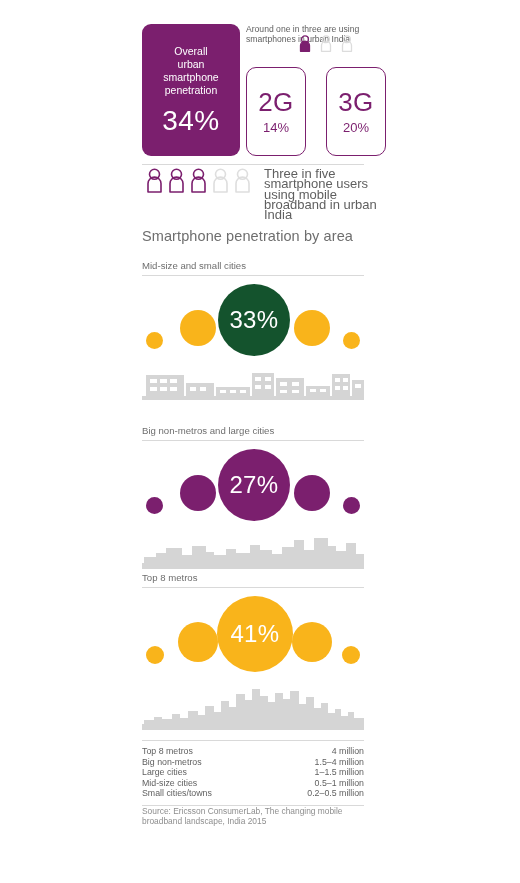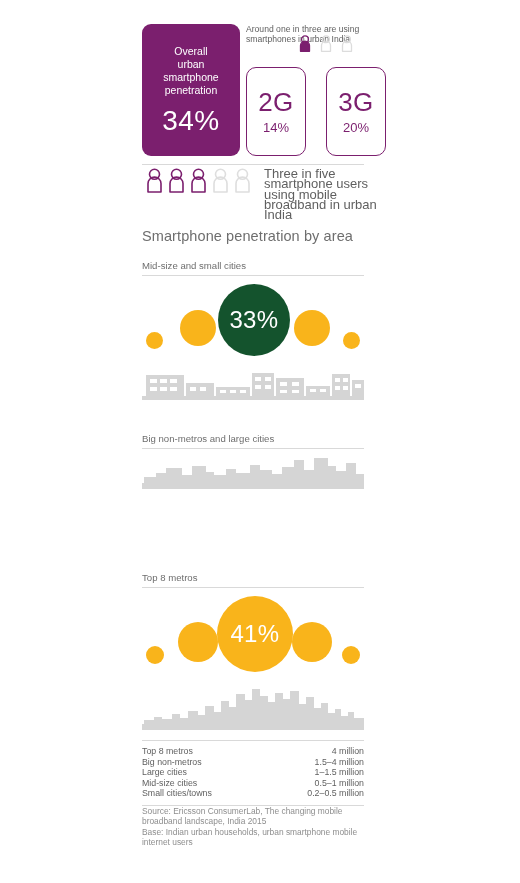--- a/index.html
+++ b/index.html
@@ -223,24 +223,33 @@
           <rect x="193" y="14" width="5" height="4"></rect>
             <rect x="201" y="14" width="5" height="4"></rect>
           <rect x="193" y="22" width="5" height="4"></rect>
             <rect x="201" y="22" width="5" height="4"></rect>
           <rect x="213" y="20" width="6" height="4"></rect>
         </g>
       </svg>
     </div>
   </div>
 
-  <div class="area" style="top:425px;margin-top:8px;">
+  <div class="area" style="top:425px;">
     <div class="area-label">Big non-metros and large cities</div>
     <div class="area-rule"></div>
 
+    <div class="bubbles" style="height:88px;">
+      <div class="bub" style="left:4px;top:56px;width:17px;height:17px;background:#7B1F6E;"></div>
+      <div class="bub" style="left:38px;top:34px;width:36px;height:36px;background:#7B1F6E;"></div>
+      <div class="bub bub-main" style="left:76px;top:8px;width:72px;height:72px;background:#7B1F6E;">
+        <span>27%</span>
+      </div>
+      <div class="bub" style="left:152px;top:34px;width:36px;height:36px;background:#7B1F6E;"></div>
+      <div class="bub" style="left:201px;top:56px;width:17px;height:17px;background:#7B1F6E;"></div>
+    </div>
 
     <div class="skyline">
       <svg width="222" height="40" viewBox="0 0 222 40">
         <g fill="#d5d5d5">
           <rect x="0" y="34" width="222" height="6"></rect>
           <rect x="2" y="28" width="12" height="6"></rect>
           <rect x="14" y="24" width="10" height="10"></rect>
           <rect x="24" y="19" width="16" height="15"></rect>
           <rect x="40" y="26" width="10" height="8"></rect>
           <rect x="50" y="17" width="14" height="17"></rect>
@@ -337,16 +346,15 @@
     <div class="legend-row">
       <span>Small cities/towns</span>
       <span>0.2–0.5 million</span>
     </div>
 
     <div class="legend-bot-rule"></div>
   </div>
 
   <div class="footer">
     <div class="f1">Source: Ericsson ConsumerLab, The changing mobile broadband landscape, India 2015</div>
-    <div class="f2">Base: Indian urban households, urban smartphone mobile internet users</div>
   </div>
 
 </div>
 
 </body></html>

